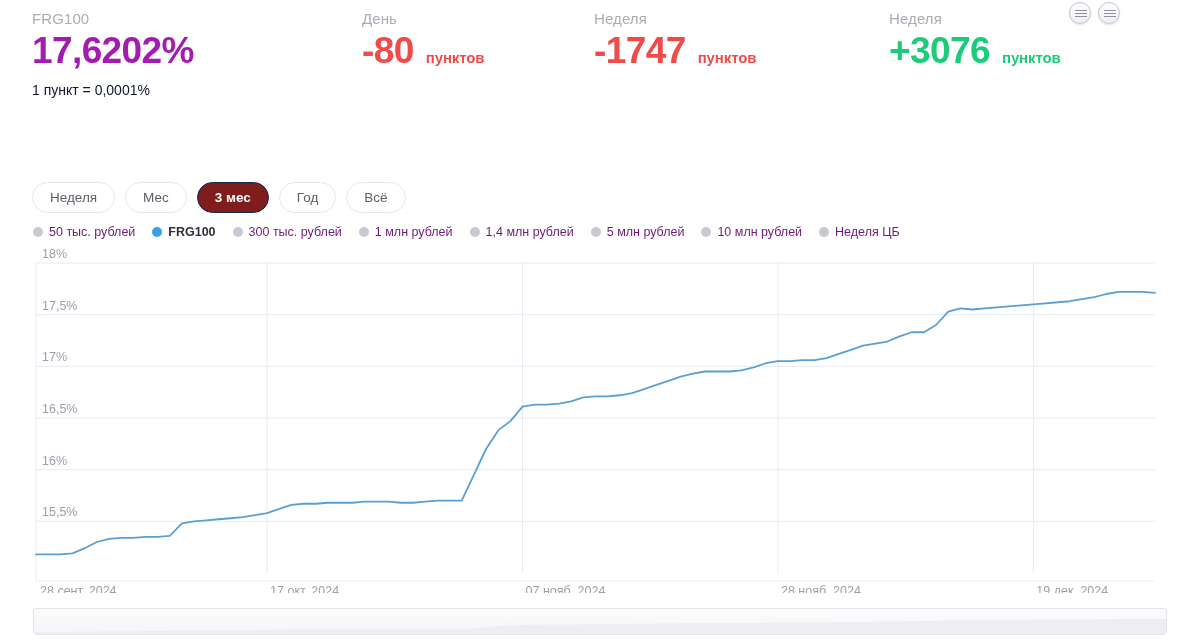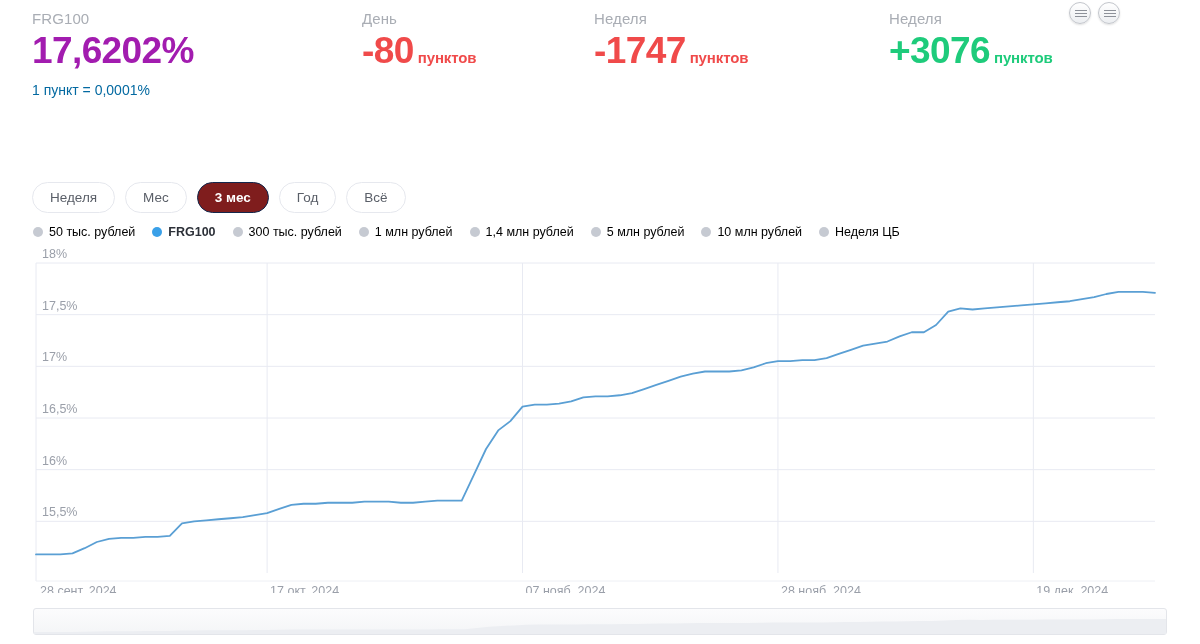--- a/index.html
+++ b/index.html
@@ -38,28 +38,28 @@
     color: #a21caf;
     letter-spacing: -.6px;
     line-height: 1.08;
     white-space: nowrap;
   }
   .stat-main.neg { color: #f04a4a; }
   .stat-main.pos { color: #1ecb7b; }
   .stat-unit {
     font-size: 15px;
     font-weight: bold;
-    margin-left: 4px;
+    margin-left: 12px;
     letter-spacing: -.1px;
   }
   .stat-unit.neg { color: #f04a4a; }
   .stat-unit.pos { color: #1ecb7b; }
   .stat-sub {
     font-size: 14px;
-    color: #0369a1;
+    color: #0f172a;
     margin-top: 11px;
     white-space: nowrap;
   }
   .s0 { width: 330px; }
   .s1 { width: 232px; }
   .s2 { width: 295px; }
   .s3 { width: 300px; }
 
   
   .periods {
@@ -105,21 +105,21 @@
   }
   .legend-dot {
     width: 10px; height: 10px;
     border-radius: 50%;
     background: #c6cad2;
     flex: none;
   }
   .legend-item.active .legend-dot { background: #3aa0e8; }
   .legend-text {
     font-size: 12.5px;
-    color: #000000;
+    color: #701a75;
   }
   .legend-item.active .legend-text {
     color: #2c3038;
     font-weight: bold;
   }
 
   
   .chart-wrap {
     position: absolute;
     left: 0; top: 248px;

